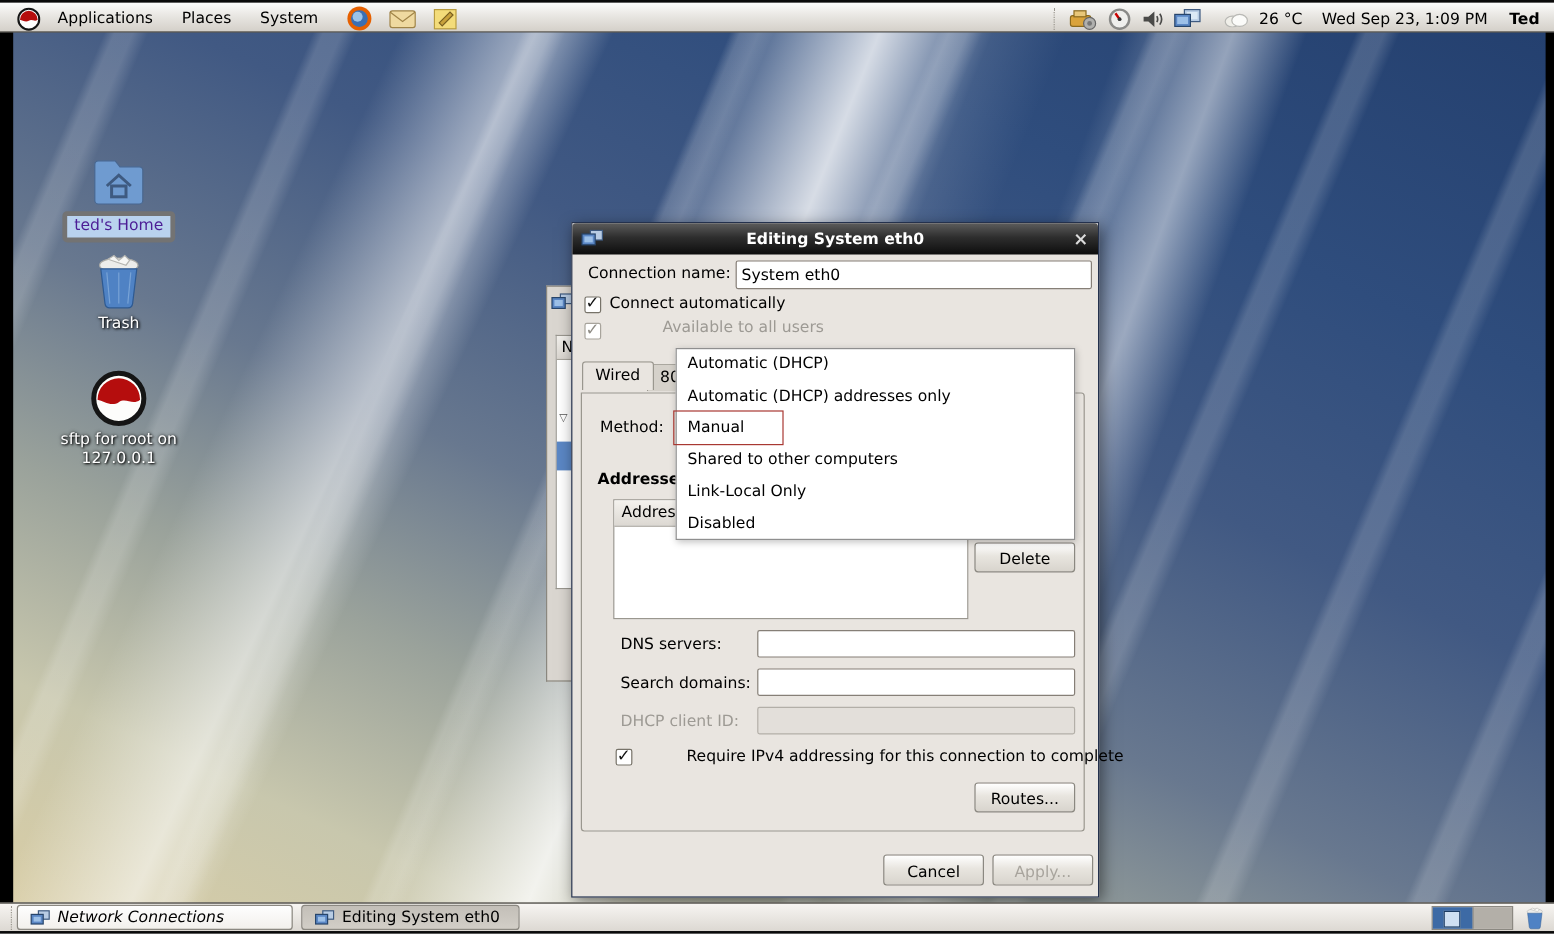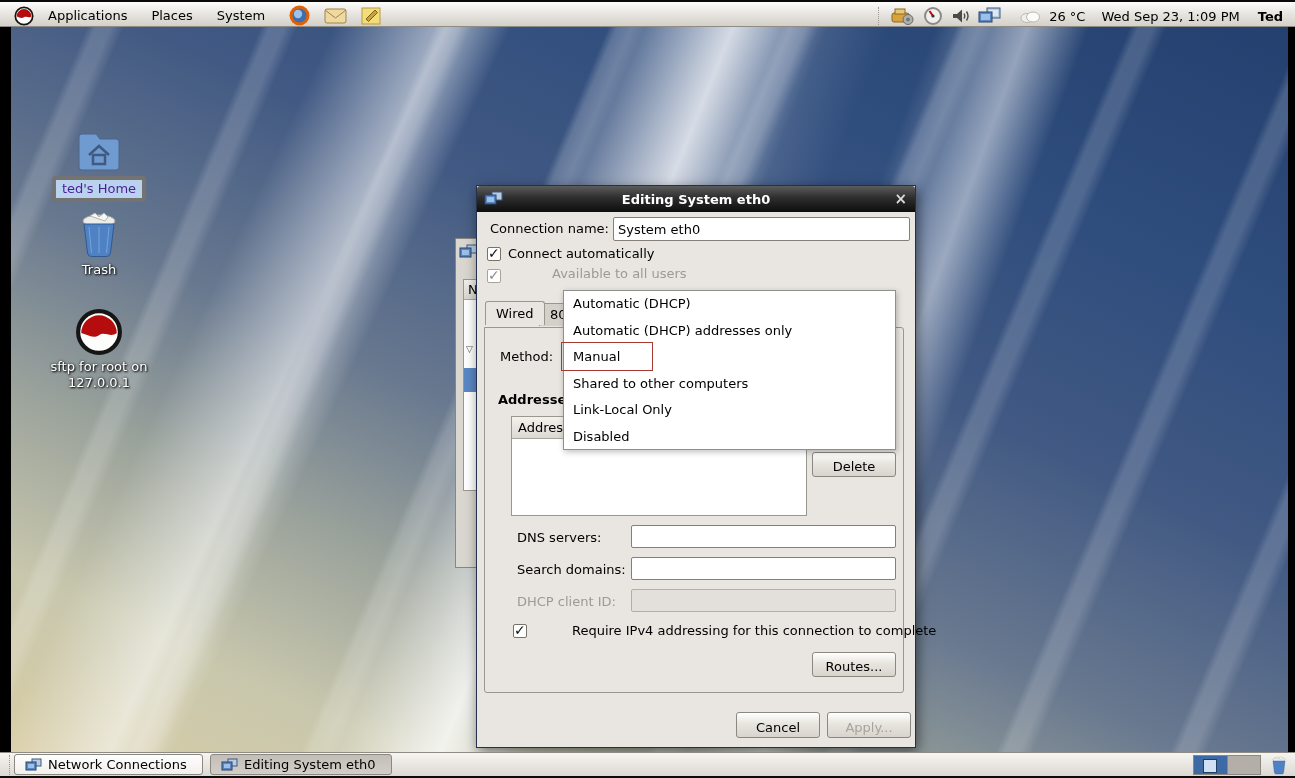--- a/index.html
+++ b/index.html
@@ -73,21 +73,21 @@
     background:#fff; border:1px solid #8f8f8f; z-index:8; box-shadow:1px 2px 6px rgba(0,0,0,.25); }
   .dropdown .opt { height:26.5px; line-height:26.5px; padding-left:9px; white-space:nowrap; }
   .sel-outline { position:absolute; left:-3px; top:51px; width:92px; height:29px; border:1px solid #a83832; }
 
   
   .taskbar { position:absolute; left:0; bottom:0; width:1295px; height:26px;
     background:linear-gradient(180deg,#f7f5f2,#dcd8d2); border-top:1px solid #8f8c85; border-bottom:2px solid #0a0a0a;
     display:flex; align-items:center; z-index:20; }
   .tb-handle { width:8px; height:20px; border-right:1px dotted #9a968e; margin:0 4px 0 2px; }
   .tb-btn { height:21px; display:flex; align-items:center; gap:6px; padding:0 10px; border:1px solid #8b8881; border-radius:3px; margin-right:7px; white-space:nowrap; }
-  .tb-btn.raised { background:linear-gradient(180deg,#fefefe,#f2f0ec); width:189px; }
+  .tb-btn.raised { background:linear-gradient(180deg,#fefefe,#f2f0ec); width:230px;font-style:italic; }
   .tb-btn.pressed { background:linear-gradient(180deg,#c3bfb8,#d2cec7); width:182px; }
   .ws-switch { margin-left:auto; display:flex; height:20px; border:1px solid #8b8881; }
   .ws-cell { width:33px; height:100%; }
   .ws-cell.active { background:#3d6aa5; position:relative; }
   .ws-cell.active::after { content:""; position:absolute; left:9px; top:3px; width:12px; height:12px; background:#cfe0f2; border:1px solid #1d3d63; }
   .ws-cell.inactive { background:#b3afa8; border-left:1px solid #8b8881; }
   .tb-trash { margin:0 6px 0 8px; }
 </style>
 </head>
 <body>

